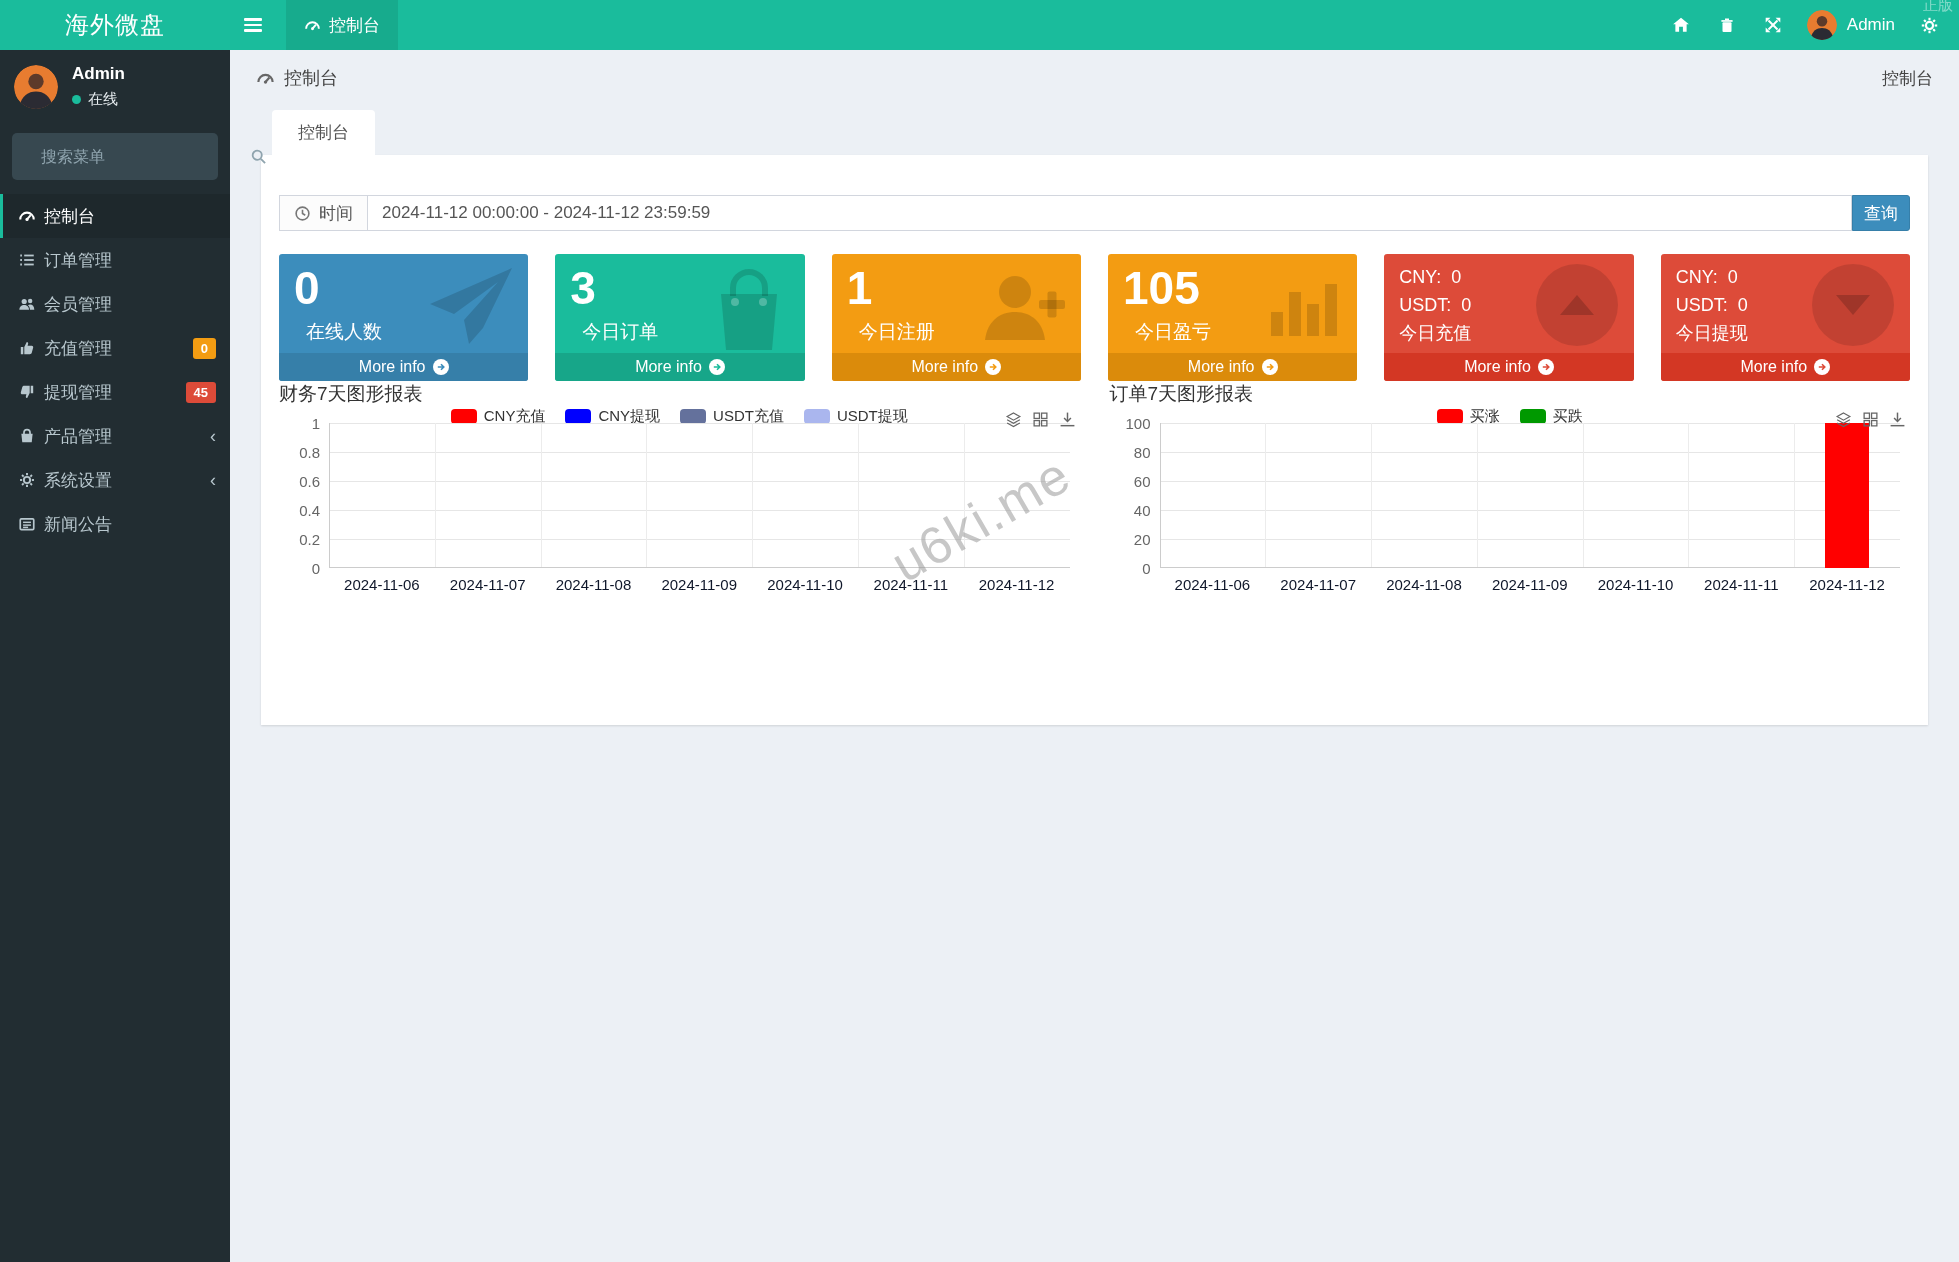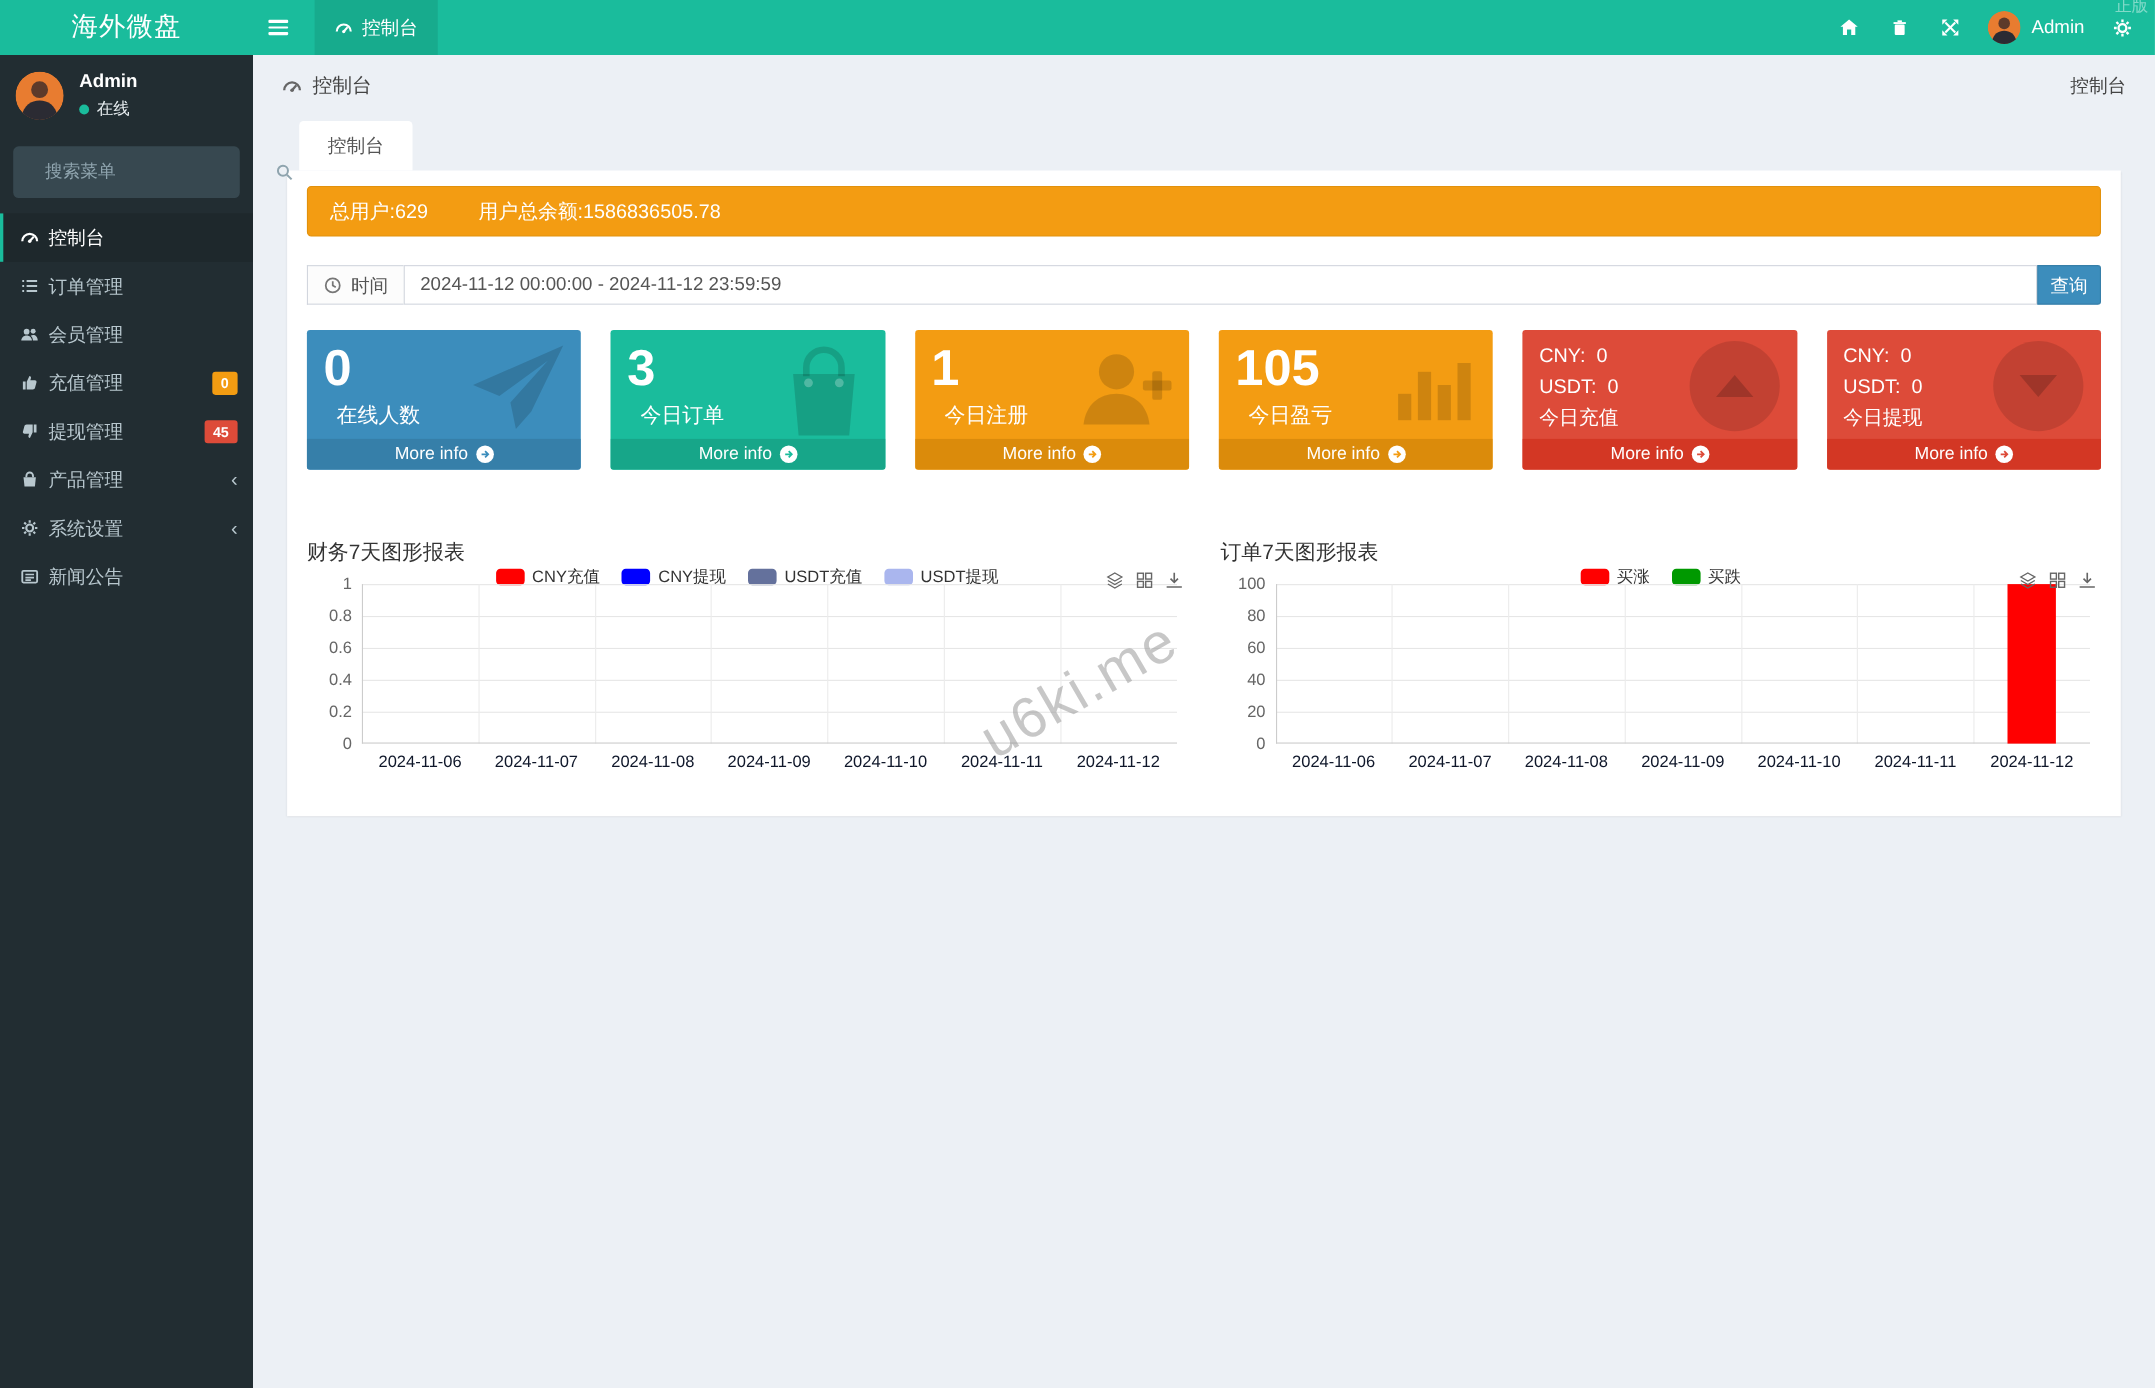--- a/index.html
+++ b/index.html
@@ -81,21 +81,21 @@
     display:flex;align-items:center;justify-content:center;}
   .caret-up{width:0;height:0;border-left:17px solid transparent;border-right:17px solid transparent;
     border-bottom:20px solid rgba(0,0,0,0.18);}
   .caret-down{width:0;height:0;border-left:17px solid transparent;border-right:17px solid transparent;
     border-top:20px solid rgba(0,0,0,0.18);}
   .sb-footer{position:absolute;left:0;right:0;bottom:0;height:28px;background:rgba(0,0,0,0.1);color:#fff;
     display:flex;align-items:center;justify-content:center;gap:7px;font-size:16px;cursor:pointer;}
   .mi-arrow{width:16px;height:16px;border-radius:50%;background:#fff;display:inline-flex;align-items:center;justify-content:center;}
 
   
-  .charts-row{margin-top:62px;display:flex;gap:30px;}
+  .charts-row{display:flex;gap:30px;}
   .chart-card{flex:1;position:relative;height:225px;}
   .chart-title{font-size:19px;color:#333;}
   .chart-toolbar{position:absolute;right:4px;top:30px;display:flex;gap:10px;color:#666;z-index:5;}
   .chart-toolbar span{display:flex;cursor:pointer;}
   .chart-legend{position:absolute;left:0;right:0;top:26px;display:flex;justify-content:center;gap:20px;align-items:center;}
   .lg-item{display:flex;align-items:center;gap:7px;font-size:15px;color:#333;cursor:pointer;}
   .lg-swatch{width:26px;height:15px;border-radius:4px;display:inline-block;}
   .plot{position:absolute;left:50px;right:10px;top:42px;height:145px;}
   .gridline-h{position:absolute;left:0;right:0;height:1px;background:#e6e6e6;}
   .gridline-v{position:absolute;top:0;bottom:0;width:1px;background:#ececec;}
@@ -333,23 +333,20 @@
     </div>
     <div class="breadcrumb-right">控制台</div>
   </div>
 
   <div class="tabs-row">
     <div class="tab">控制台</div>
   </div>
 
   <div class="panel">
 
-    <div class="banner">
-      <span>总用户:629</span><span>用户总余额:1586836505.78</span>
-    </div>
 
     <div class="filter-row">
       <div class="filter-addon">
         <span class="f-icon">
           <svg width="17" height="17" viewBox="0 0 16 16">
               <circle cx="8" cy="8" r="6" fill="none" stroke="currentColor" stroke-width="1.5"></circle>
               <path d="M8 4.4V8l2.6 1.6" fill="none" stroke="currentColor" stroke-width="1.5"></path>
             </svg>
         </span>
         <span>时间</span>

